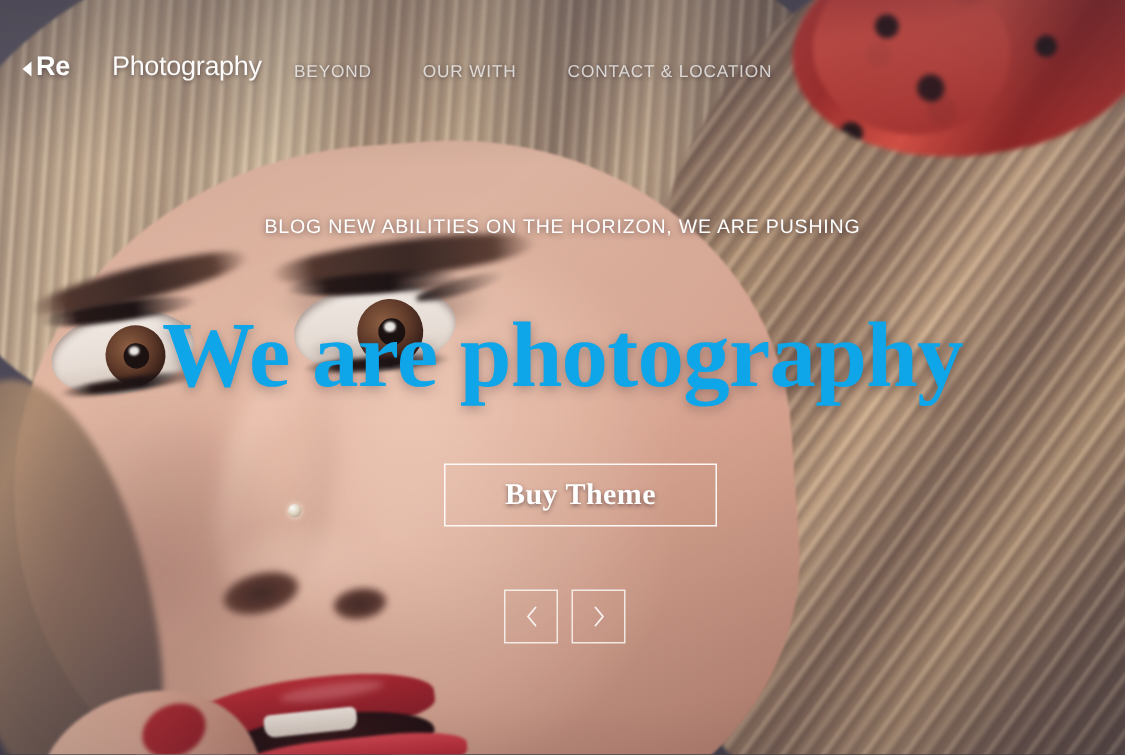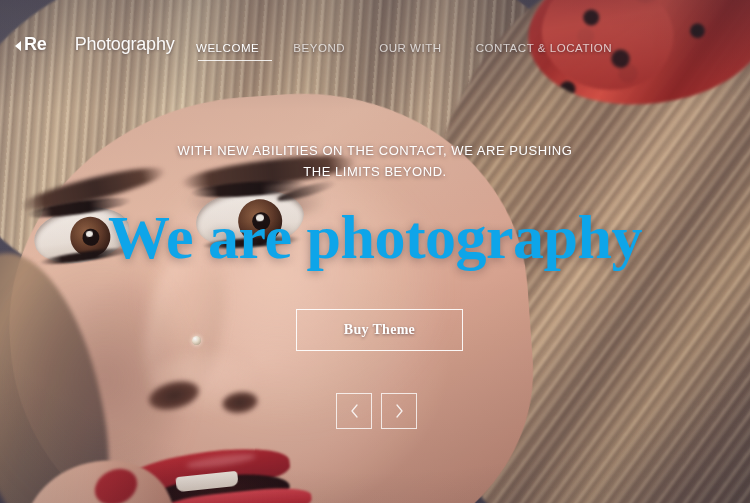--- a/index.html
+++ b/index.html
@@ -432,26 +432,26 @@
     font-size:62px;
     line-height:68px;
     letter-spacing:-0.5px;
     color:#0ea5e9;
     text-shadow:0 2px 8px rgba(40,25,35,0.35);
   }
 
   
   .btn-buy {
     position:absolute; left:296px; top:309px;
-    width:167px; height:42px;
+    width:182px; height:42px;
     border:1px solid rgba(255,255,255,0.92);
     display:flex; align-items:center; justify-content:center;
     font-family:"Liberation Serif", "DejaVu Serif", serif;
     font-weight:bold;
-    font-size:14px;
+    font-size:20px;
     letter-spacing:0.3px;
     color:#ffffff;
     background:transparent;
     text-shadow:0 1px 3px rgba(40,25,35,0.5);
     cursor:pointer;
   }
 
   
   .slider-nav {
     position:absolute; left:336px; top:393px;
@@ -531,40 +531,35 @@
 
     <header class="site-header">
 
       <div class="logo">
         <span class="logo-caret"></span>
         <span class="logo-strong">Re</span>
         <span class="logo-light">Photography</span>
       </div>
 
       <nav class="main-nav">
-        <div class="nav-item active">
-          <span>WELCOME</span>
-          <span class="nav-underline"></span>
-        </div>
         <div class="nav-item">
           <span>BEYOND</span>
         </div>
         <div class="nav-item">
           <span>OUR WITH</span>
         </div>
         <div class="nav-item">
           <span>CONTACT &amp; LOCATION</span>
         </div>
       </nav>
 
     </header>
 
     <div class="hero-sub">
-      <span class="line">WITH NEW ABILITIES ON THE CONTACT, WE ARE PUSHING</span>
-      <span class="line">THE LIMITS BEYOND.</span>
+      <span class="line">BLOG NEW ABILITIES ON THE HORIZON, WE ARE PUSHING</span>
     </div>
 
     <h1 class="hero-title">We are photography</h1>
 
     <div class="btn-buy">Buy Theme</div>
 
     <div class="slider-nav">
       <div class="slider-btn">
         <svg width="11" height="16" viewBox="0 0 11 16" aria-hidden="true">
           <path d="M8 2 L3 8 L8 14" fill="none" stroke="#ffffff" stroke-width="1.3" stroke-linecap="round" stroke-linejoin="round" opacity="0.85"></path>

